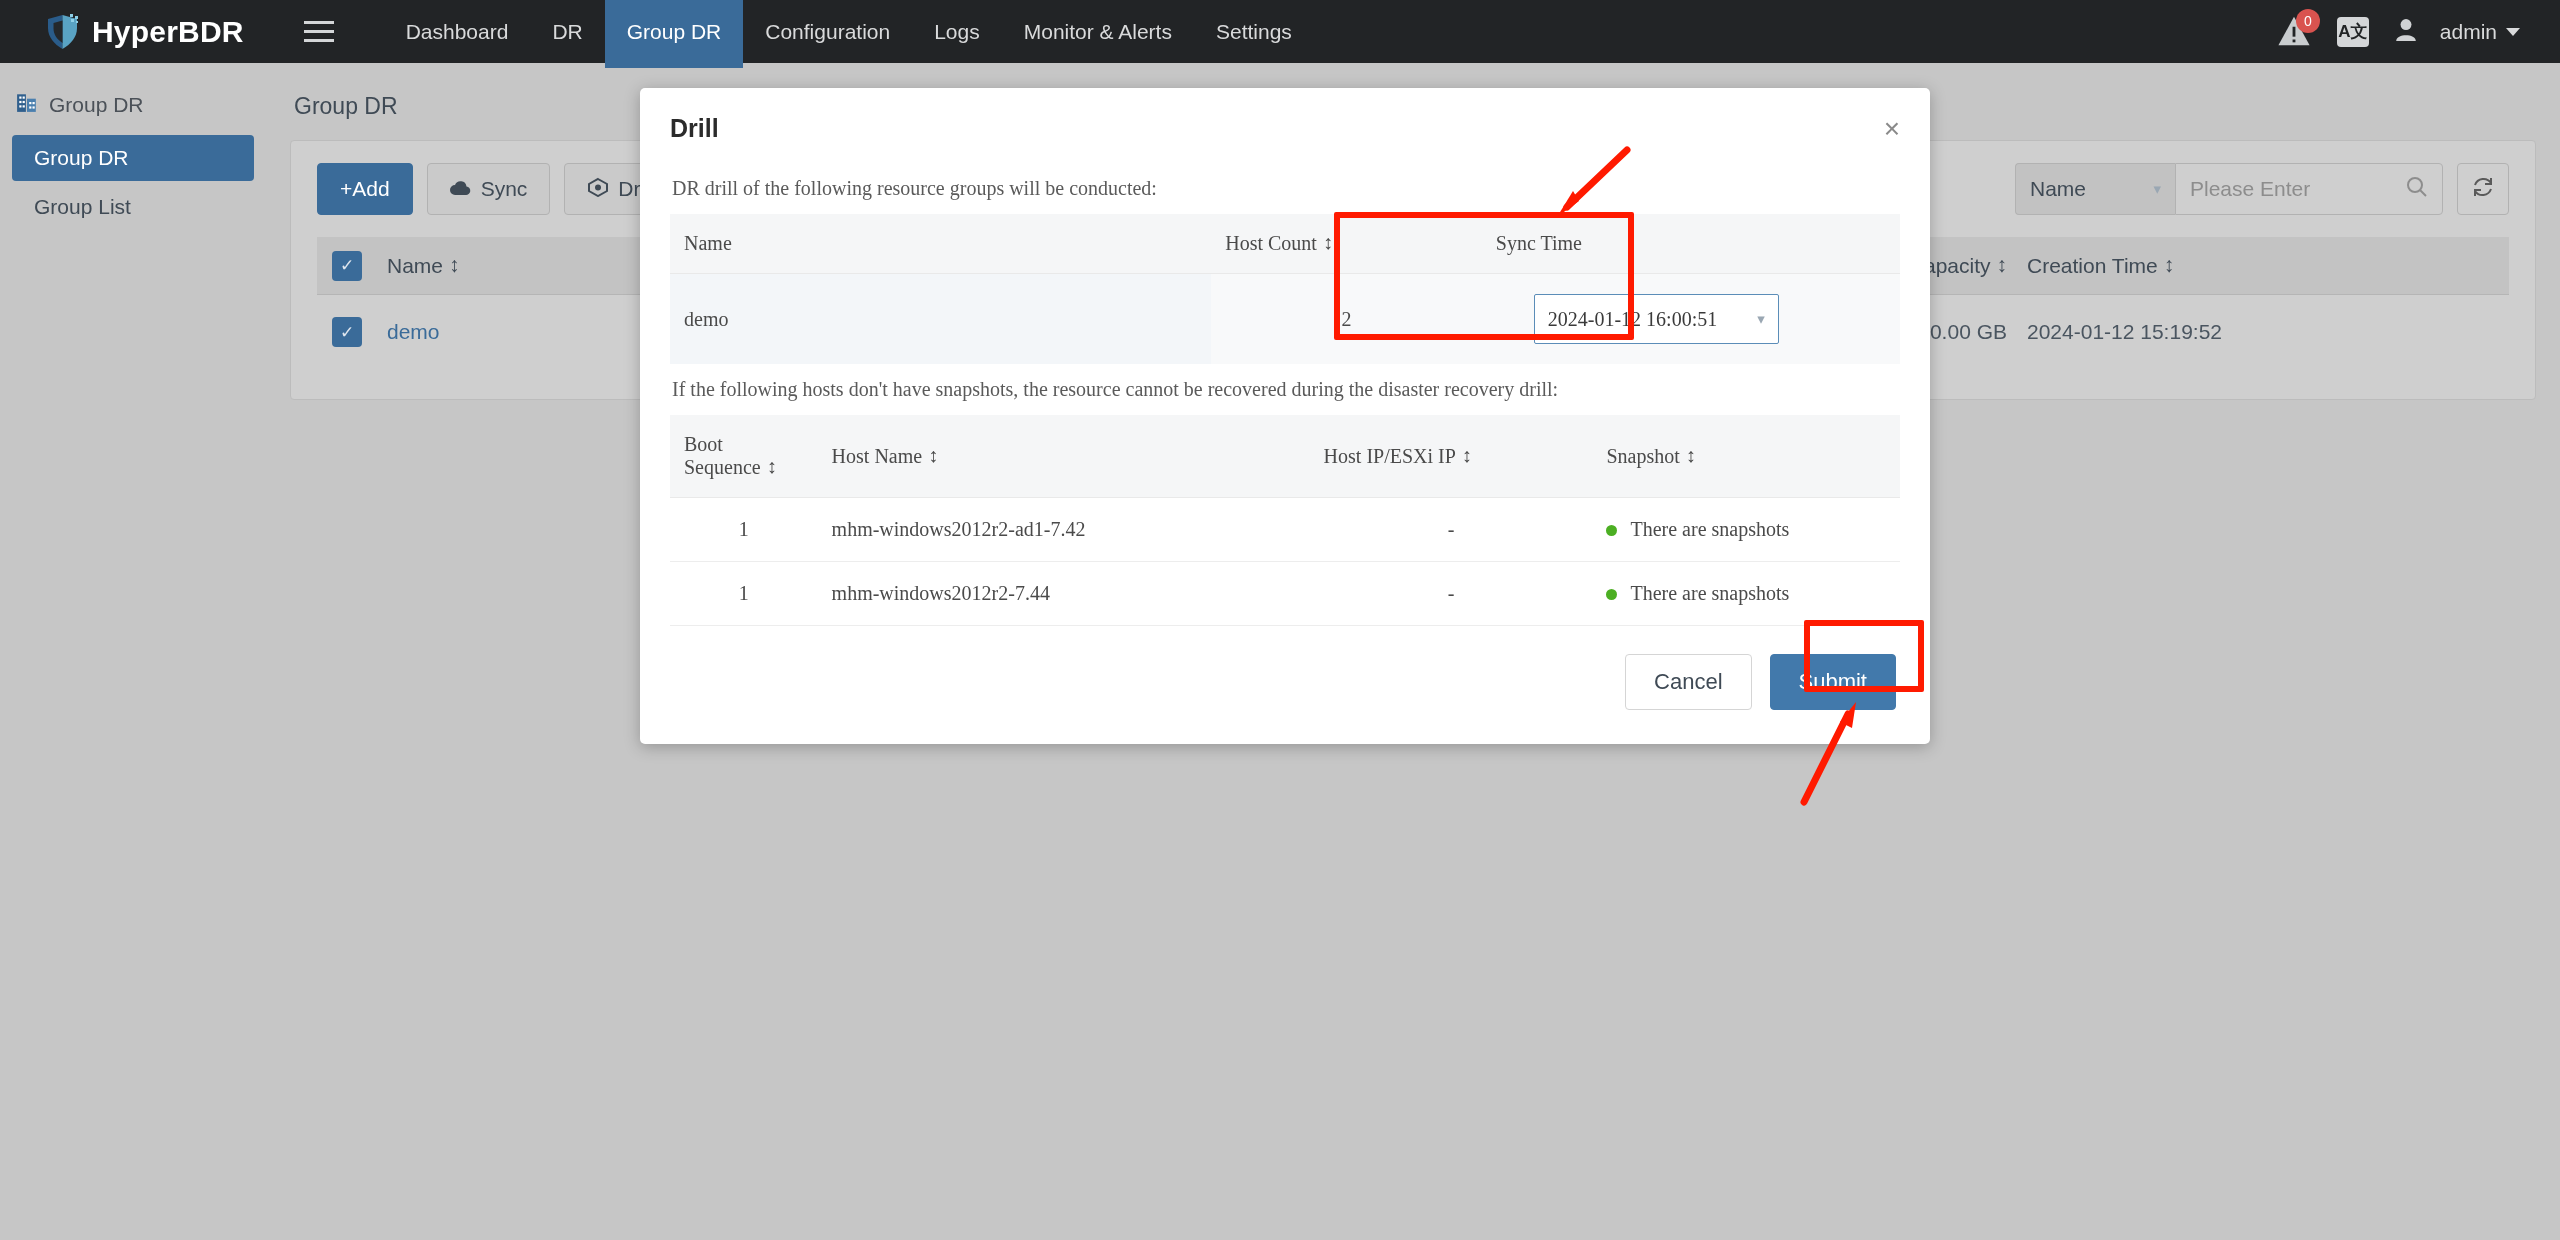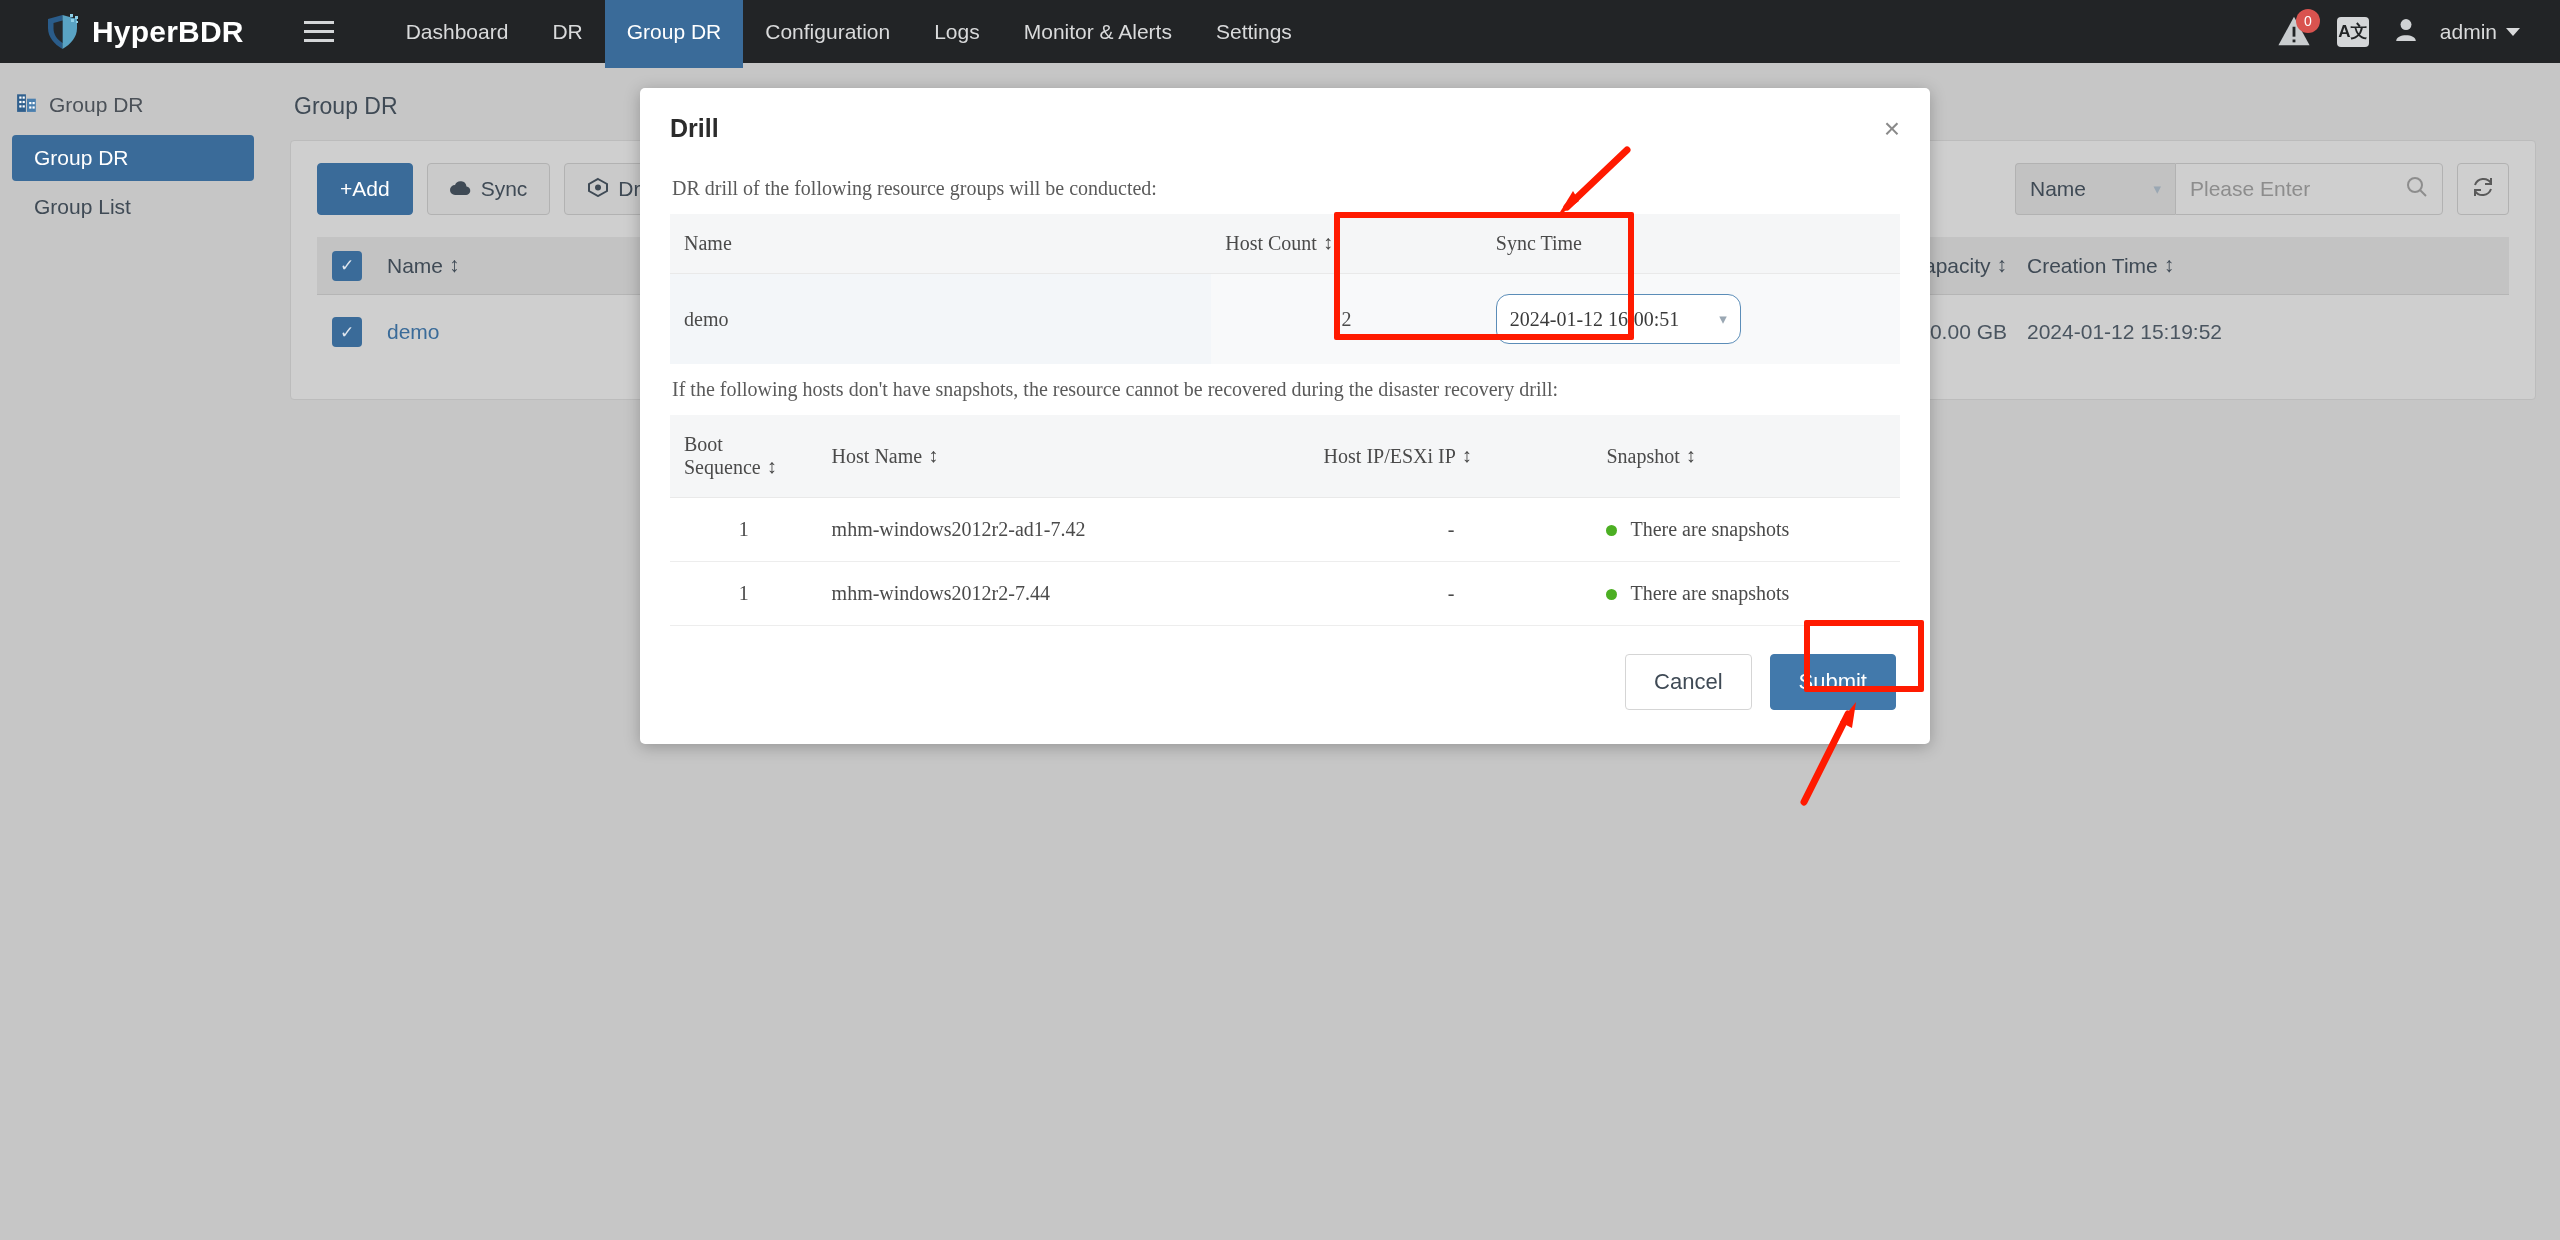--- a/index.html
+++ b/index.html
@@ -158,23 +158,24 @@
   .mt tbody td {
     font-size: 20px; color: #4a4a4a; padding: 20px 14px;
     border-bottom: 1px solid #ededed;
   }
   .mt.t1 tbody td { background: #f8f9fa; border-bottom: none; }
   .mt.t1 tbody tr td:first-child { background: #f3f6f9; }
   .center { text-align: center; }
 
   .date-select {
     display: inline-flex; align-items: center; justify-content: space-between;
-    width: 245px; height: 50px; border: 1px solid #5b8db8; border-radius: 13px;
+    width: 245px; height: 50px; border: 1px solid #5b8db8; border-radius: 2px;
     background: #fff; padding: 0 13px; font-size: 20px; color: #3a3a3a;
     cursor: pointer;
+    margin-left: 38px;
   }
   .chev { color: #9aa7b3; font-size: 15px; }
 
   .modal-foot {
     display: flex; justify-content: flex-end; align-items: center; gap: 18px;
     padding: 28px 34px 34px 34px;
   }
   .mbtn {
     height: 56px; padding: 0 28px; font-size: 22px; border-radius: 4px;
     display: flex; align-items: center; justify-content: center; cursor: pointer;

